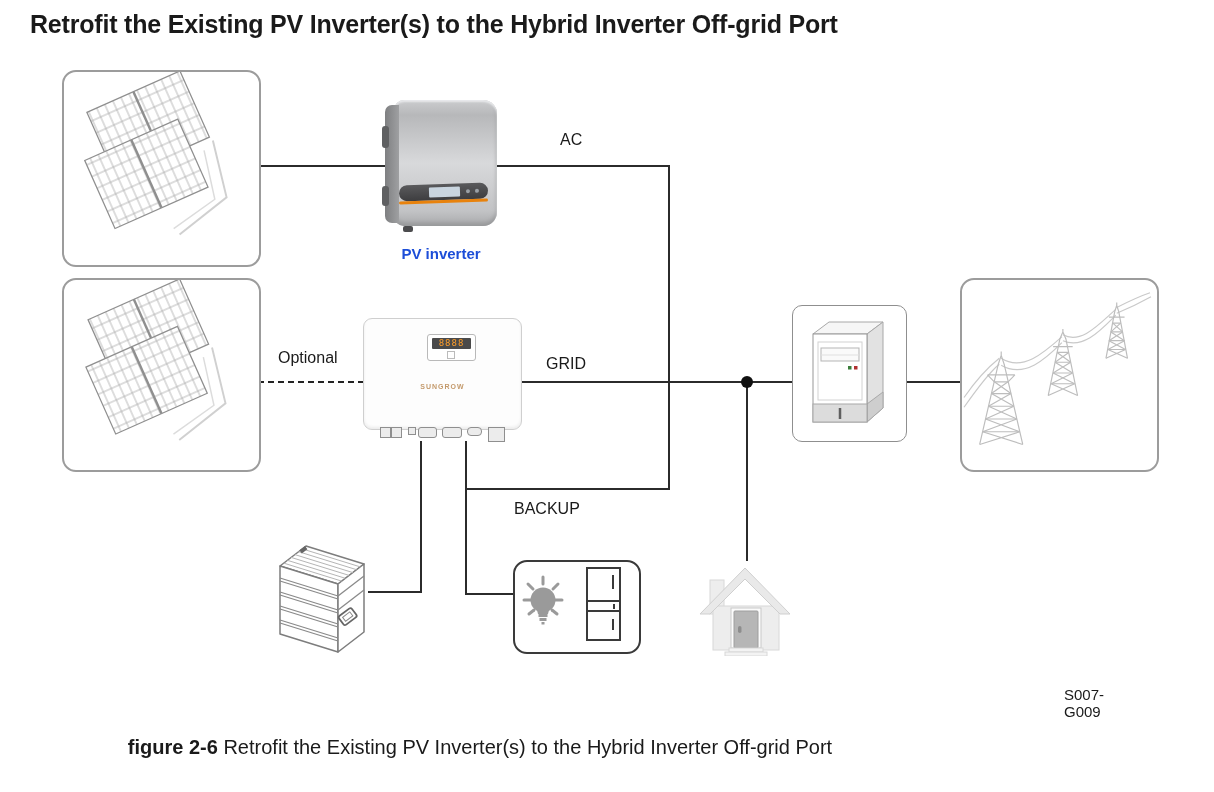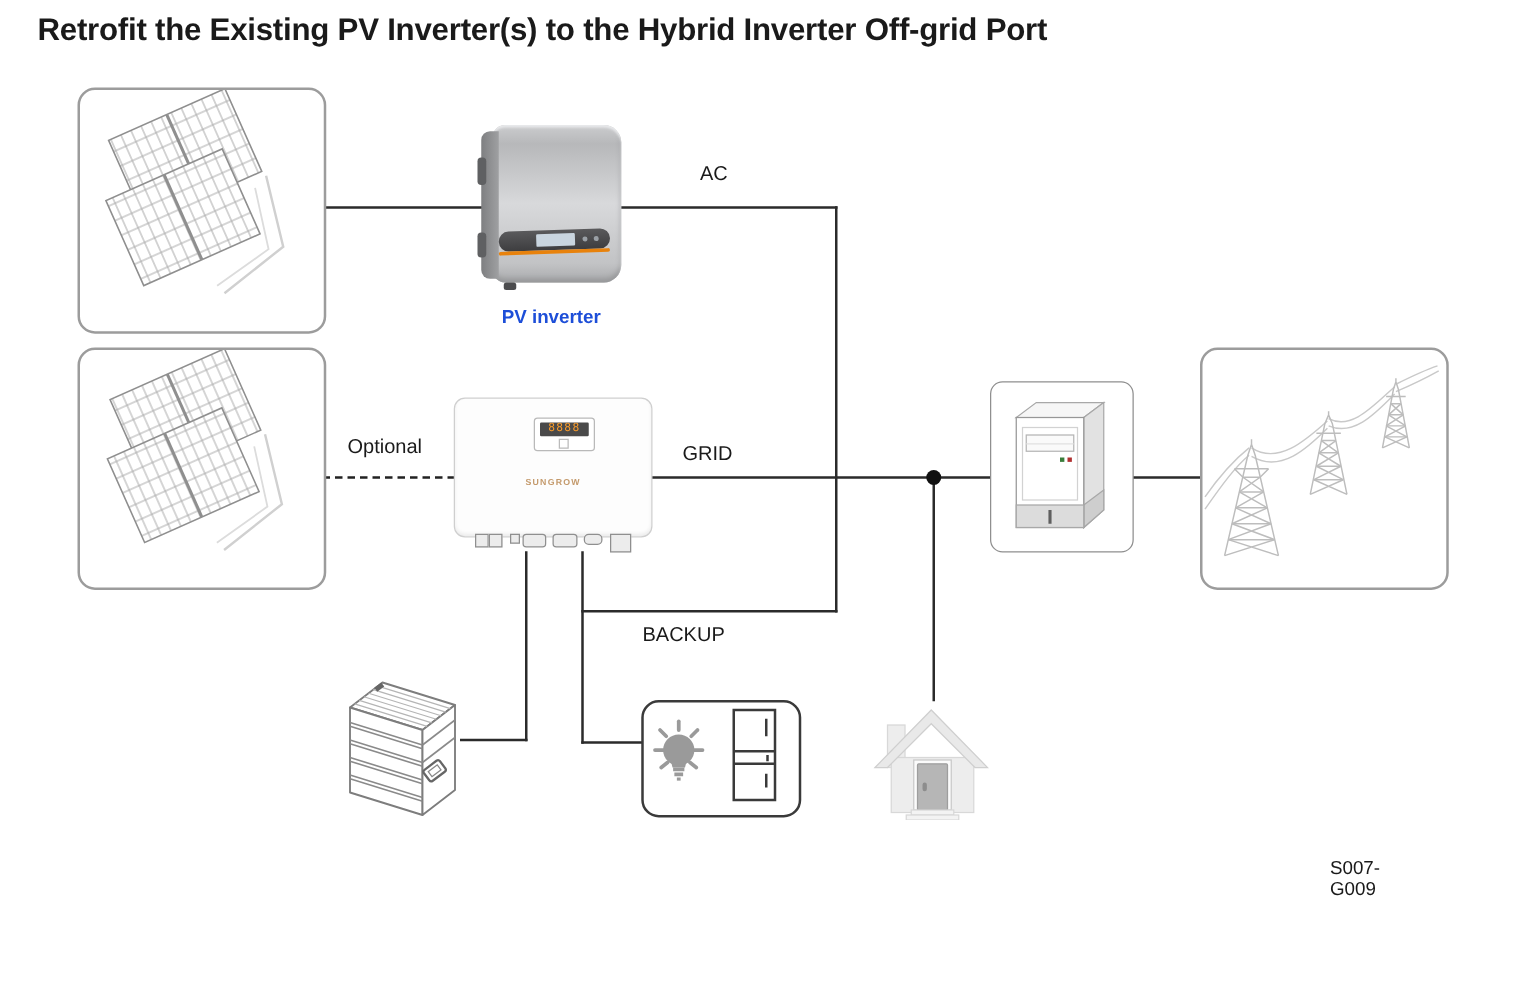--- a/index.html
+++ b/index.html
@@ -260,14 +260,15 @@
         <path d="M97,74 L111,84 M109,74 L95,84 M95,84 L113,95 M111,84 L93,95 M93,95 L115,106 M113,95 L91,106 M91,106 L118,118 M115,106 L88,118"></path>
         <path d="M147,80 L156,32 M169,80 L160,32 M156,32 L158,26 L160,32 M158,26 L158,23"></path>
         <path d="M150,38 L166,38 M154,44 L162,44 M152,53 L164,53 M150,62 L166,62 M149,71 L167,71"></path>
         <path d="M154,44 L164,53 M162,44 L152,53 M152,53 L166,62 M164,53 L150,62 M150,62 L167,71 M166,62 L149,71 M149,71 L169,80 M167,71 L147,80"></path>
       </g>
     </svg>
   </div>
 
   <div class="code">S007-G009</div>
 
+  <div class="caption"><b>figure 2-6</b><span> Retrofit the Existing PV Inverter(s) to the Hybrid Inverter Off-grid Port</span></div>
 
 </div>
 
 </body></html>

